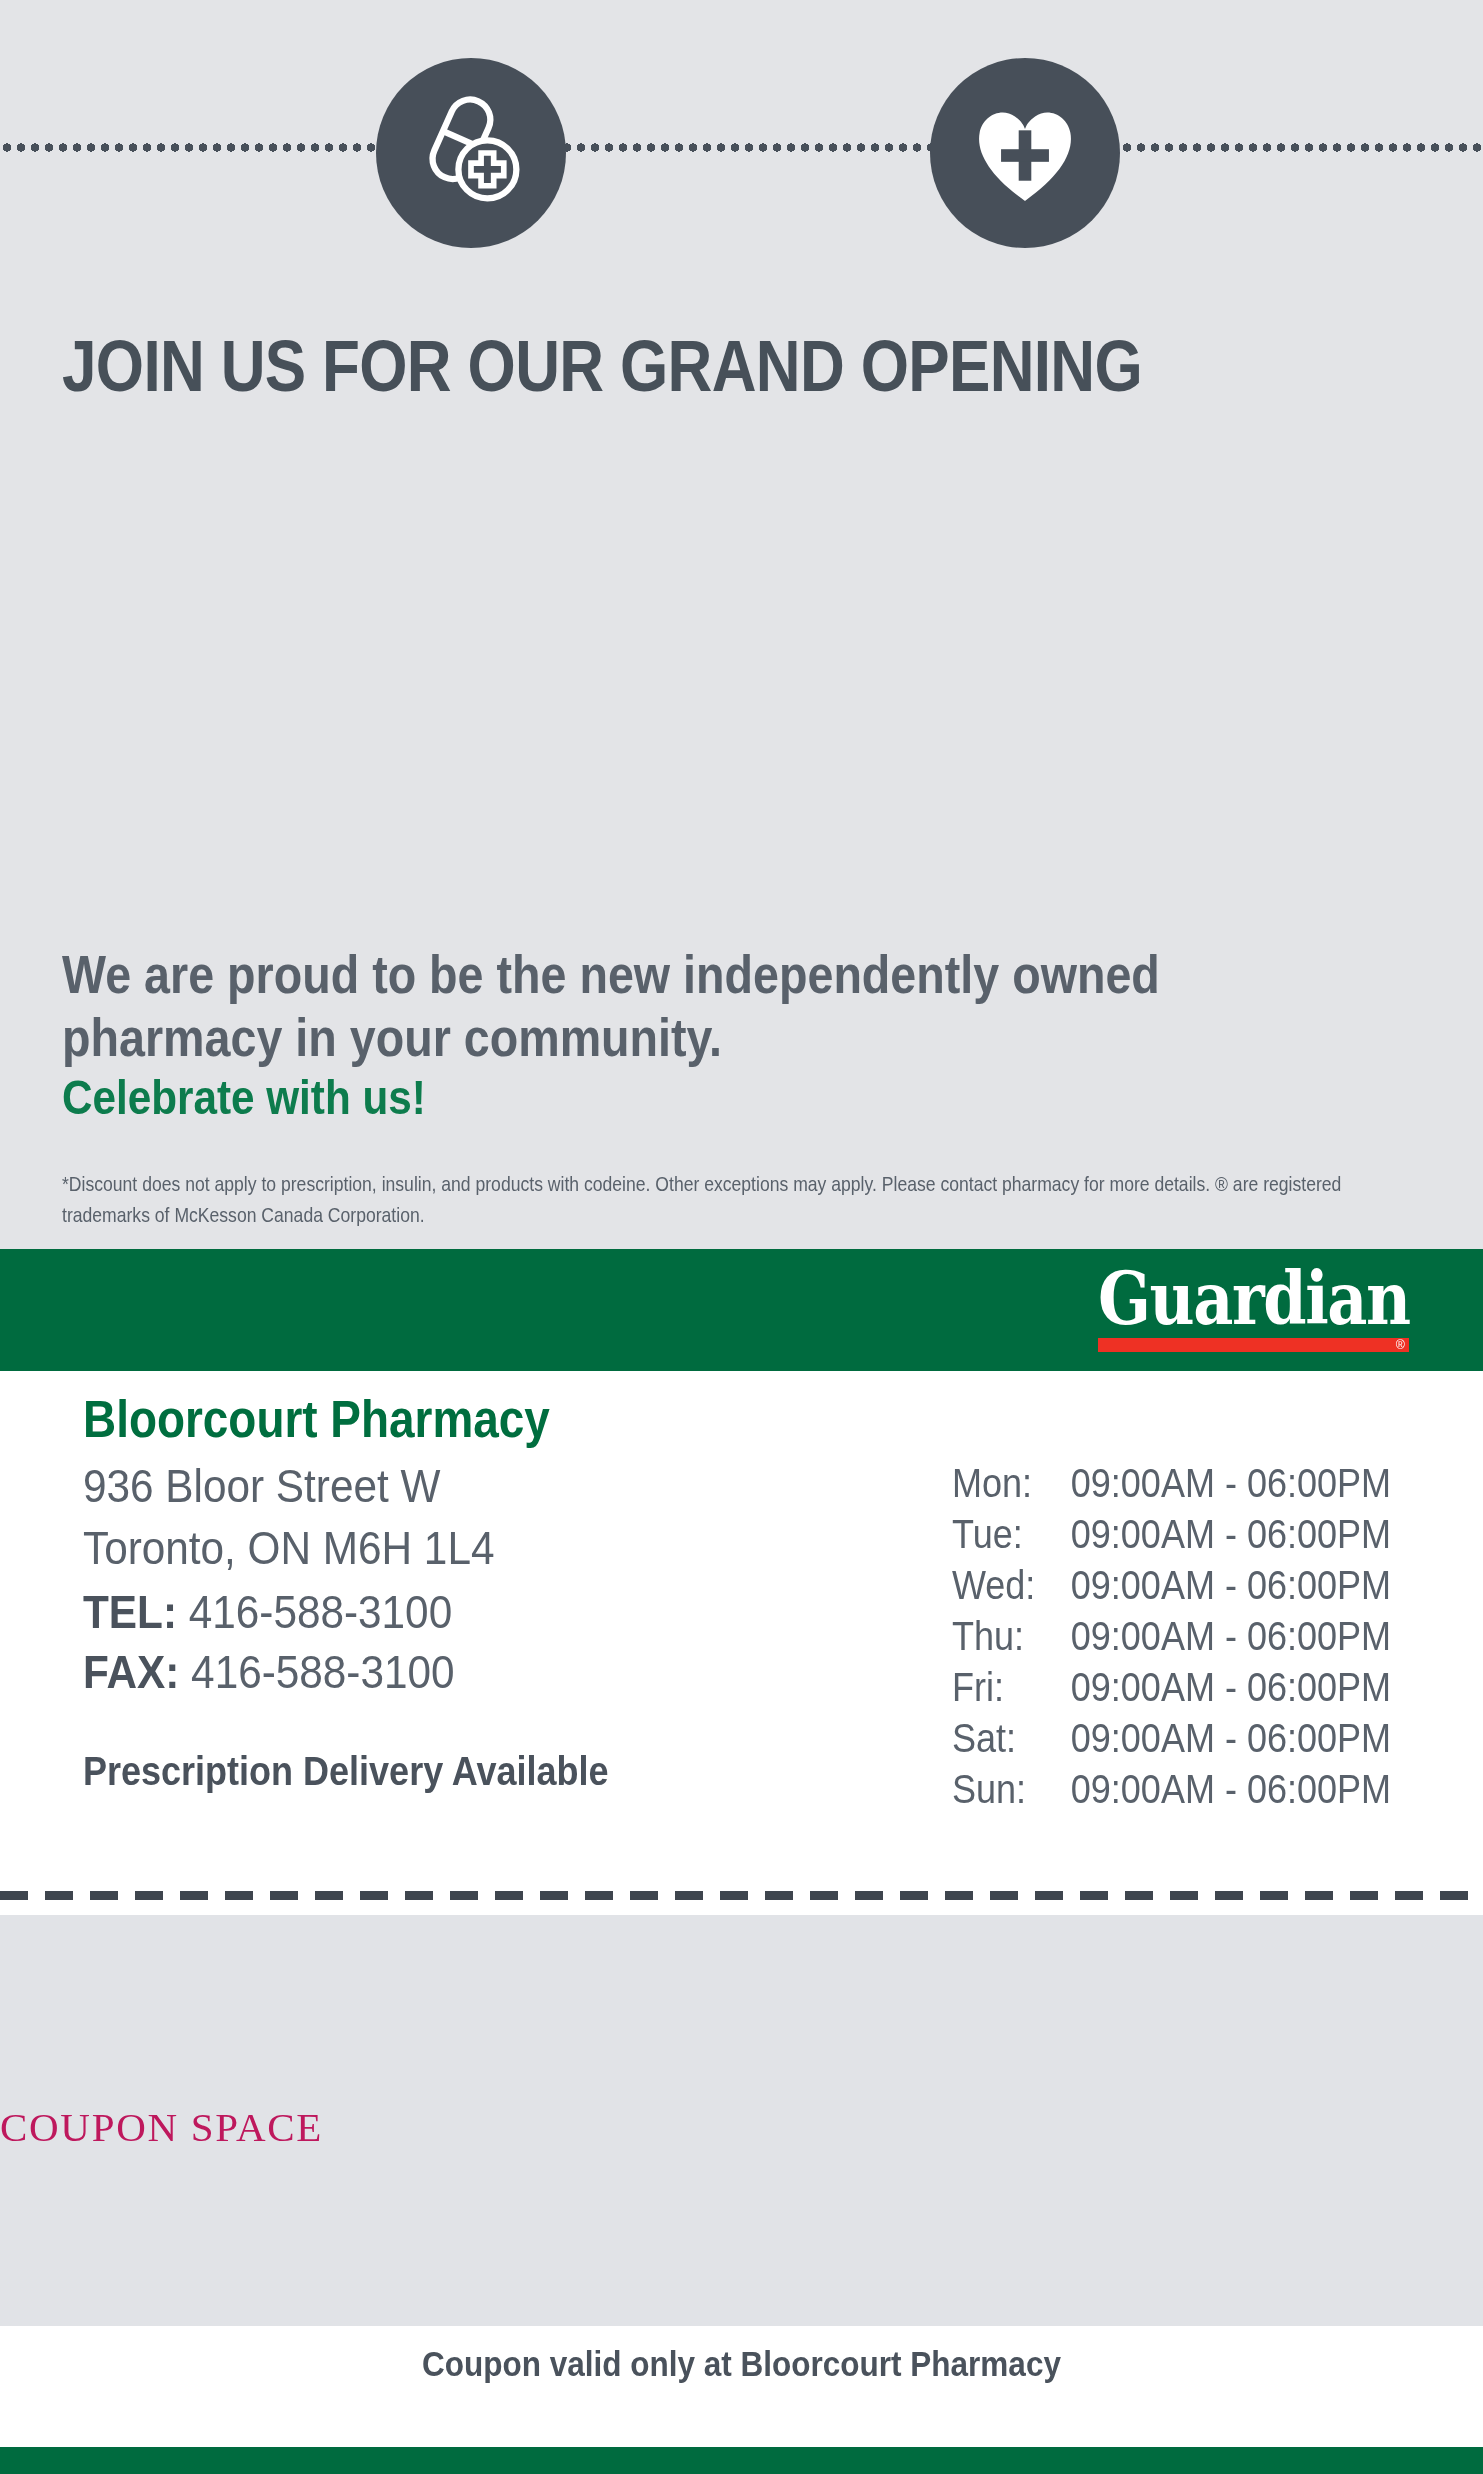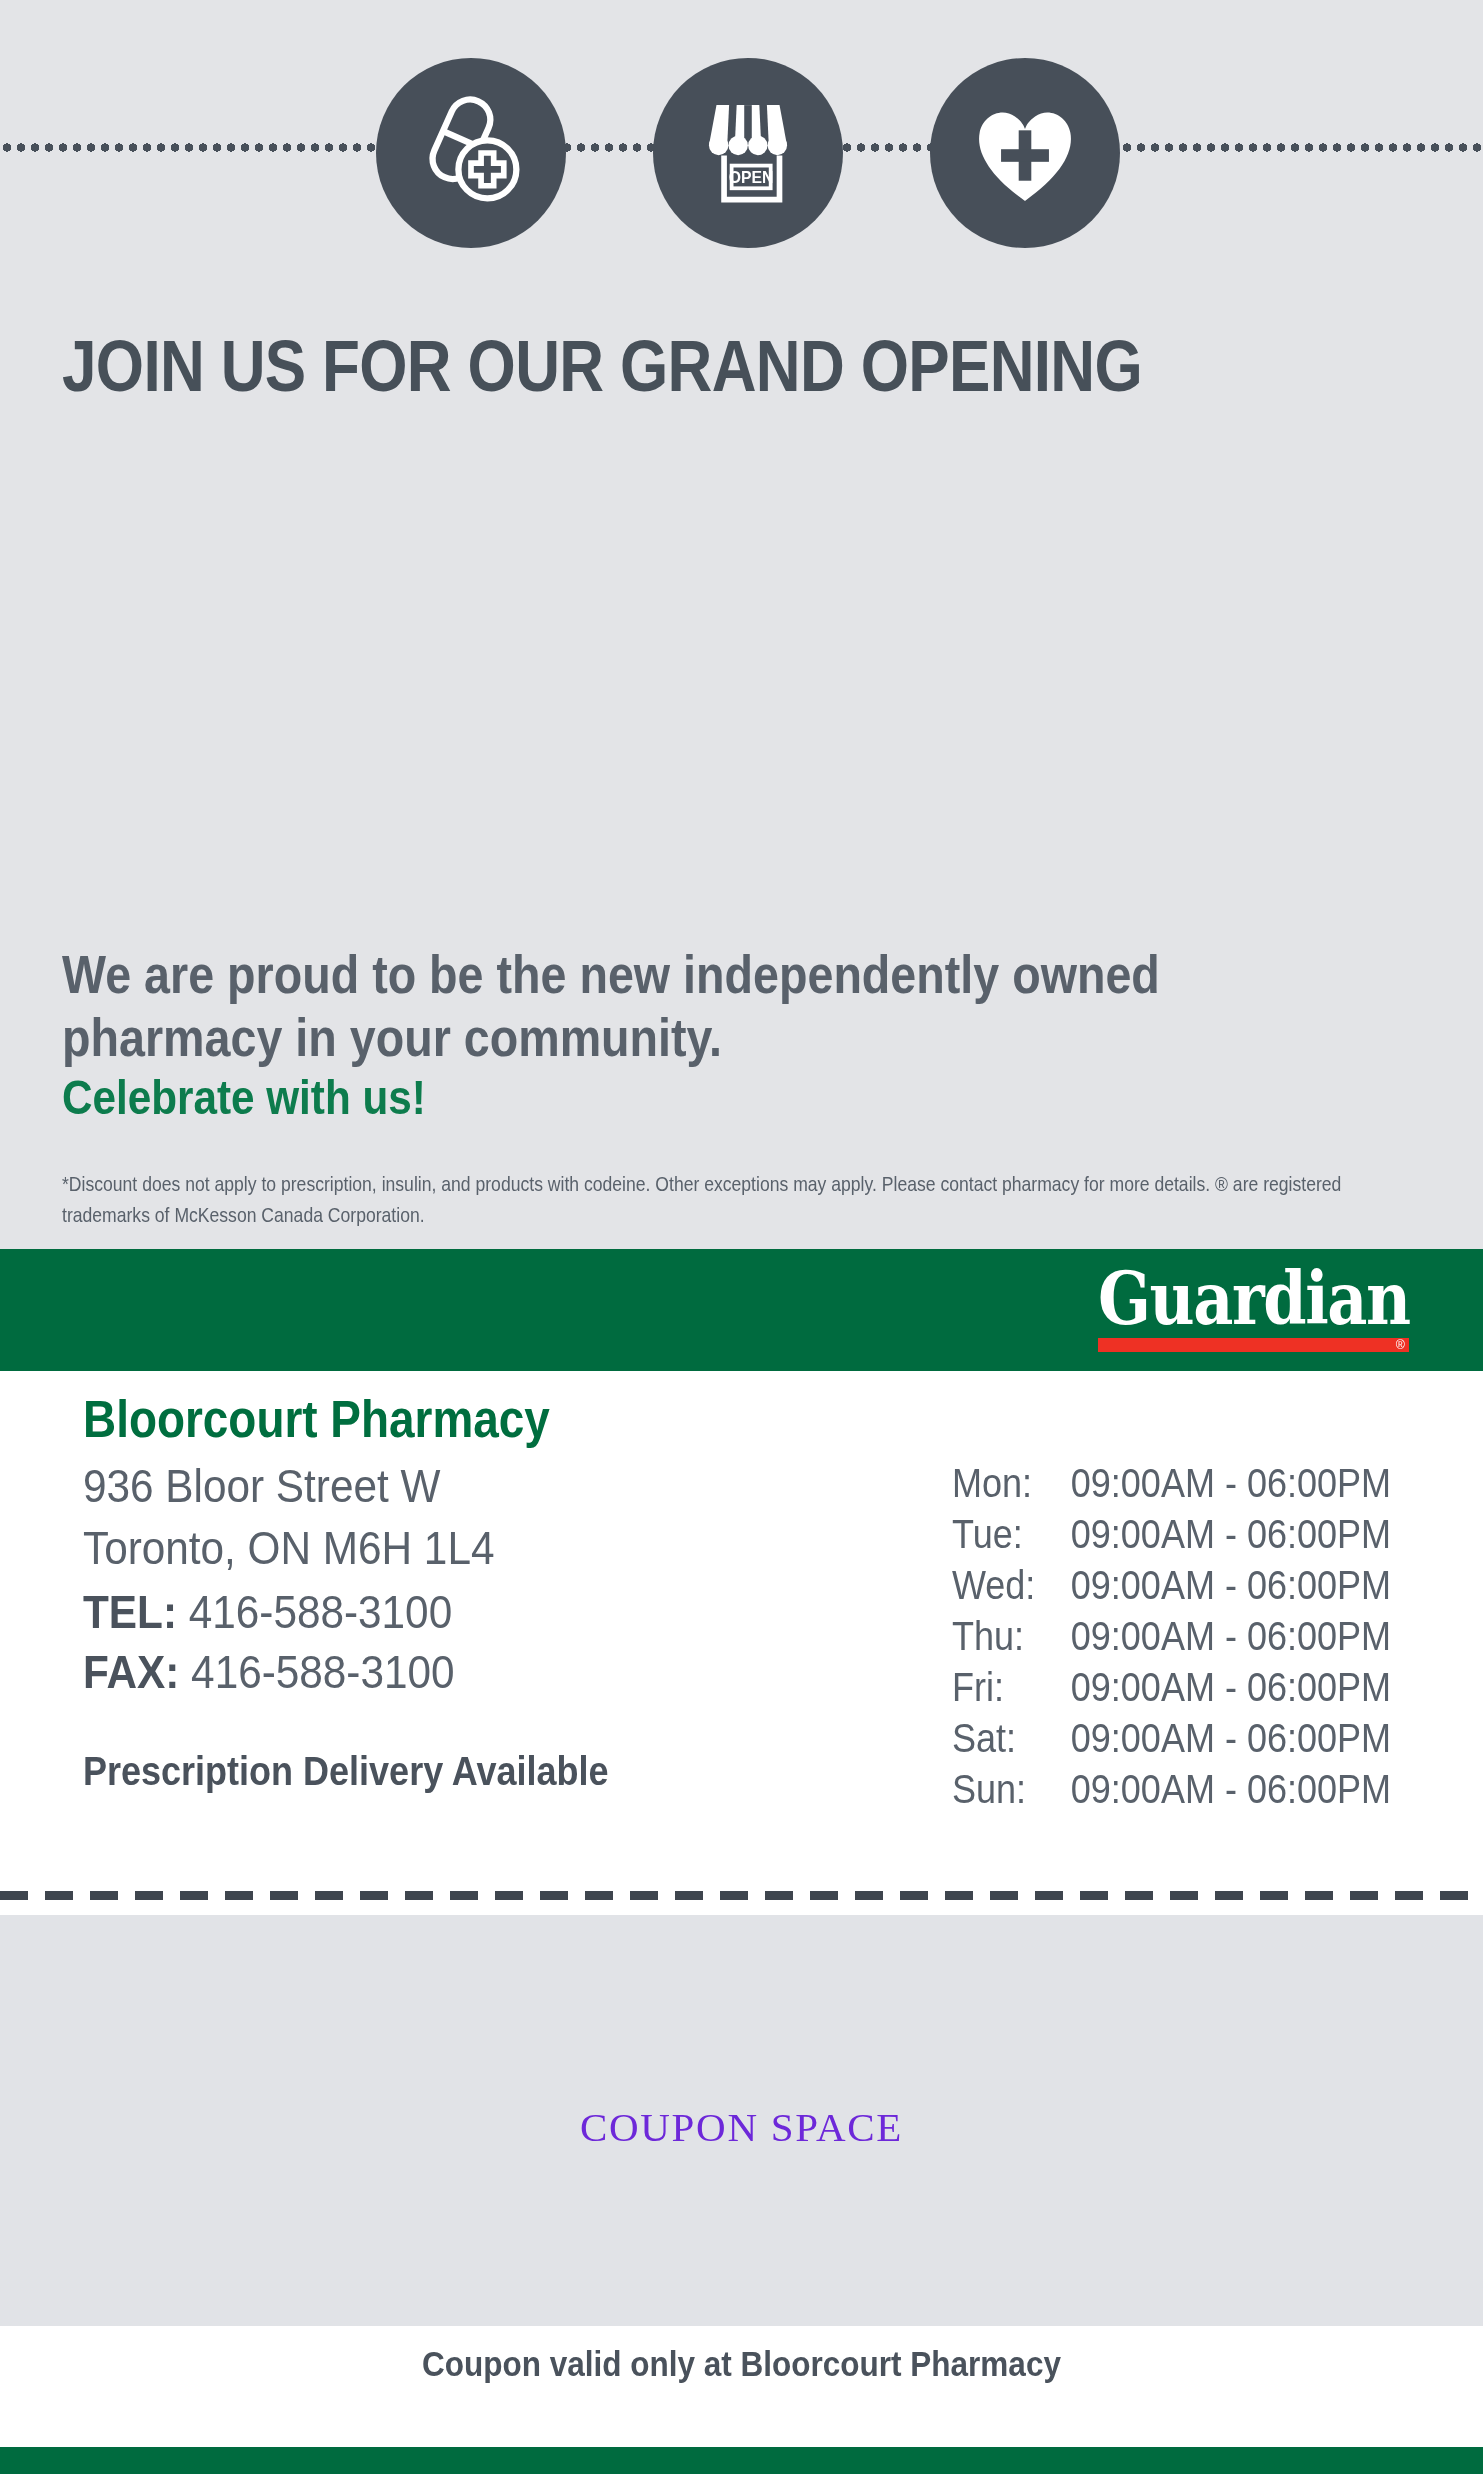--- a/index.html
+++ b/index.html
@@ -50,22 +50,22 @@
   .hours{position:absolute;left:952px;top:86px;font-size:40px;line-height:51px;}
   .hours-row{display:flex;white-space:nowrap;}
   .hours-row .day{width:132px;}
 
   
   .divider{position:absolute;left:0;top:1891px;width:100%;height:9px;
       background:repeating-linear-gradient(90deg,#3e454e 0 28px,rgba(0,0,0,0) 28px 45px);}
 
   
   .coupon{position:absolute;left:0;top:1915px;width:100%;height:411px;background:#e1e3e7;}
-  .coupon-label{position:absolute;left:0;top:188px;width:100%;text-align:center;
-      font-family:"Liberation Serif",serif;font-size:41px;color:#6d28d9;letter-spacing:1.7px;}
+  .coupon-label{position:absolute;left:0;top:188px;width:100%;
+      font-family:"Liberation Serif",serif;font-size:41px;color:#be185d;letter-spacing:1.7px;}
   .valid-note{position:absolute;left:0;top:2345px;width:100%;text-align:center;
       font-size:35px;font-weight:bold;color:#4a525c;
       transform:scaleX(0.9);transform-origin:center top;line-height:1.1;}
   .bottom-bar{position:absolute;left:0;top:2447px;width:100%;height:27px;background:#006b3f;}
 </style>
 </head>
 <body>
 
 <div class="page">
 
@@ -78,39 +78,20 @@
           <g transform="rotate(24 42 40)">
             <rect x="26" y="6" width="32" height="66" rx="16"></rect>
             <line x1="26" y1="39" x2="58" y2="39"></line>
           </g>
           <circle cx="63" cy="63" r="23" fill="#474f59"></circle>
           <path d="M58 50 L68 50 L68 58 L76 58 L76 68 L68 68 L68 76 L58 76 L58 68 L50 68 L50 58 L58 58 Z" stroke-width="4.5"></path>
         </g>
       </svg>
     </div>
 
-    <div class="icon-circle" id="circle-store">
-      <svg viewBox="0 0 100 100">
-        <polygon points="25,12 75,12 81,44 19,44" fill="#ffffff"></polygon>
-        <g fill="#474f59">
-          <polygon points="35,12 41,12 39.5,44 33.5,44"></polygon>
-          <polygon points="47,12 53,12 53,44 47,44"></polygon>
-          <polygon points="59,12 65,12 66.5,44 60.5,44"></polygon>
-        </g>
-        <g fill="#ffffff">
-          <circle cx="26.7" cy="44" r="7.7"></circle>
-          <circle cx="42.2" cy="44" r="7.7"></circle>
-          <circle cx="57.8" cy="44" r="7.7"></circle>
-          <circle cx="73.3" cy="44" r="7.7"></circle>
-        </g>
-        <path d="M31 52 L31 87 L75 87 L75 52" fill="none" stroke="#ffffff" stroke-width="4.5"></path>
-        <rect x="37" y="60" width="31" height="18" fill="none" stroke="#ffffff" stroke-width="3"></rect>
-        <text x="52.5" y="74" text-anchor="middle" font-family="Liberation Sans, sans-serif" font-size="12.5" font-weight="bold" fill="#ffffff">OPEN</text>
-      </svg>
-    </div>
 
     <div class="icon-circle" id="circle-heart">
       <svg viewBox="0 0 100 100">
         <path fill="#ffffff" d="M50 88 C 23 69, 11 50, 14 34 C 16 21, 31 13, 42 21 C 47 24.5, 49 28, 50 31 C 51 28, 53 24.5, 58 21 C 69 13, 84 21, 86 34 C 89 50, 77 69, 50 88 Z"></path>
         <g fill="#474f59">
           <rect x="45" y="32" width="10" height="40"></rect>
           <rect x="31" y="47" width="38" height="10"></rect>
         </g>
       </svg>
     </div>

